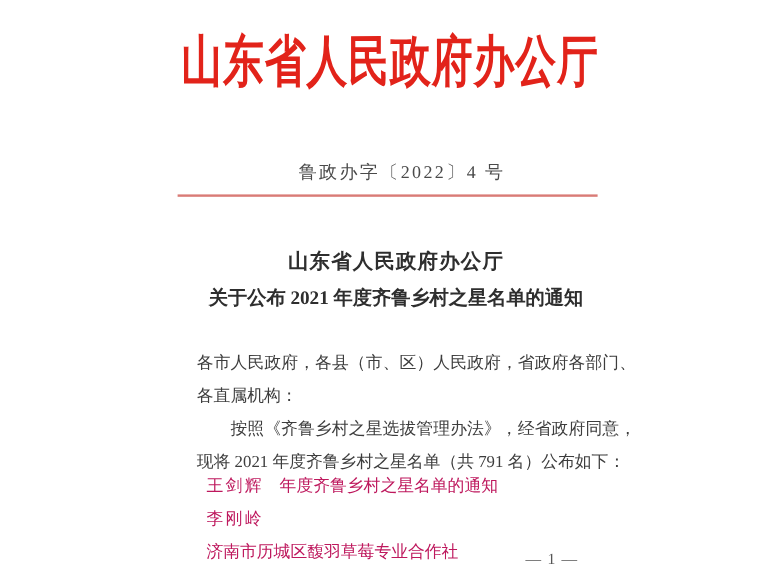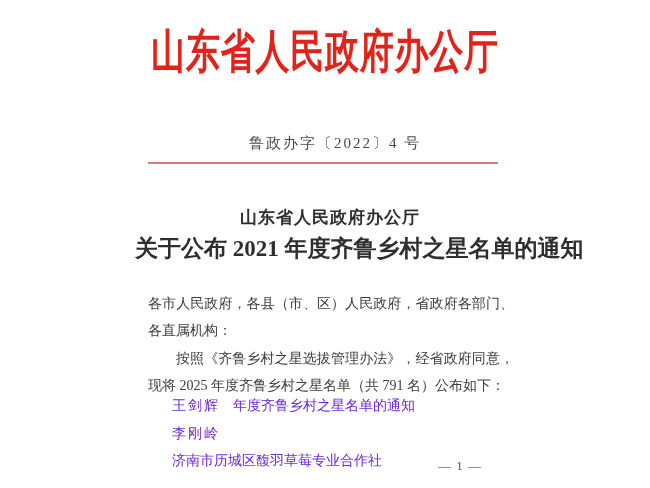--- a/index.html
+++ b/index.html
@@ -58,47 +58,47 @@
     color: #2e2e2e;
     font-weight: bold;
   }
   .doc-title .t1 {
     font-size: 17px;
     line-height: 30px;
     letter-spacing: 1px;
     white-space: nowrap;
   }
   .doc-title .t2 {
-    font-size: 23px;
+    font-size: 16px;
     line-height: 31px;
     white-space: nowrap;
   }
   .body-text {
     position: absolute;
     top: 290px;
-    left: 148px;
+    left: 164px;
     width: 366px;
     color: #3d3d3d;
     font-size: 14px;
     line-height: 27.3px;
     text-align: justify;
   }
   .body-text p {
     margin: 0;
     padding: 0;
   }
   .body-text p.intro {
     text-indent: 2em;
   }
   .recipient-list {
     position: absolute;
     top: 392px;
     left: 172px;
     width: 342px;
-    color: #6d28d9;
+    color: #be185d;
     font-size: 14px;
   }
   .recipient-row {
     display: flex;
     align-items: baseline;
     height: 27.5px;
     line-height: 27.5px;
     white-space: nowrap;
   }
   .r-name {
@@ -128,21 +128,21 @@
 
   <div class="red-divider"></div>
 
   <div class="doc-title">
     <div class="t1">山东省人民政府办公厅</div>
     <div class="t2">关于公布 2021 年度齐鲁乡村之星名单的通知</div>
   </div>
 
   <div class="body-text">
     <p class="salutation">各市人民政府，各县（市、区）人民政府，省政府各部门、各直属机构：</p>
-    <p class="intro">按照《齐鲁乡村之星选拔管理办法》，经省政府同意，现将 2025 年度齐鲁乡村之星名单（共 791 名）公布如下：</p>
+    <p class="intro">按照《齐鲁乡村之星选拔管理办法》，经省政府同意，现将 2021 年度齐鲁乡村之星名单（共 791 名）公布如下：</p>
   </div>
 
   <div class="recipient-list">
     <div class="recipient-row">
       <span class="r-name">王剑辉</span>
       <span class="r-org">年度齐鲁乡村之星名单的通知</span>
     </div>
     <div class="recipient-row">
       <span class="r-name">李刚岭</span>
     </div>

